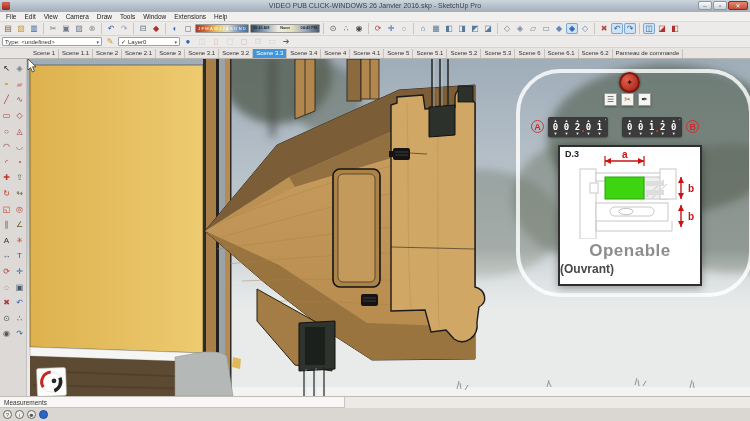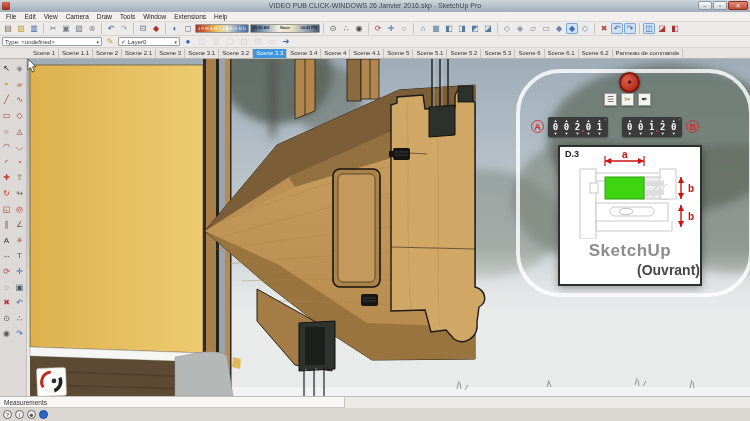--- a/index.html
+++ b/index.html
@@ -76,21 +76,21 @@
   .cell.dec::after{content:"";position:absolute;right:-1px;bottom:5px;width:2px;height:2px;background:#e03a2a;border-radius:50%;}
   .tick{color:#ddd;font-size:6px;line-height:9px;align-self:flex-start;}
   .cgap{width:14px;} .sgap{width:4px;}
   .cursor{position:absolute;left:580px;top:74px;}
   
   .card{position:absolute;left:531px;top:86px;width:144px;height:141px;background:#fff;
     border:2px solid #2e2e2e;box-shadow:0 2px 8px rgba(0,0,0,.35);box-sizing:border-box;}
   .card-ref{position:absolute;left:5px;top:2px;font-size:9px;font-weight:bold;color:#1d1d1d;}
   .card-title{position:absolute;left:0;right:0;top:94px;text-align:center;font-size:17px;
     font-weight:bold;color:#8d8d8d;letter-spacing:.5px;}
-  .card-sub{position:absolute;left:0;right:0;top:115px;text-align:right;font-size:14px;font-weight:bold;color:#474747;}
+  .card-sub{position:absolute;left:0;right:0;top:115px;text-align:left;font-size:12px;font-weight:bold;color:#474747;}
   
   .measurebar{position:absolute;top:396px;left:0;right:0;height:12px;background:#eceae7;border-top:1px solid #c0bdb8;}
   .measure-box{width:345px;height:11px;background:#f8f7f5;border-right:1px solid #c8c5c0;
     border-bottom:1px solid #c8c5c0;display:flex;align-items:center;box-sizing:border-box;}
   .measure-label{font-size:6.5px;color:#333;padding-left:4px;}
   .statusrow{position:absolute;top:408px;left:0;right:0;height:13px;background:#dad7d3;
     display:flex;align-items:center;gap:3px;padding-left:3px;}
   .sic{width:9px;height:9px;border-radius:50%;border:1px solid #666;font-size:6px;line-height:8px;
     text-align:center;color:#555;background:#f0efed;box-sizing:border-box;}
   .sic.solid{background:#2a66c8;border-color:#1d4c9a;color:#fff;}
@@ -547,21 +547,21 @@
         </g>
         <text x="128" y="45" font-size="10" font-weight="bold" fill="#cc1111" font-family="Liberation Sans, sans-serif">b</text>
 
         <g stroke="#cc1111" fill="#cc1111">
           <line x1="121" y1="58" x2="121" y2="80" stroke-width="1.4"></line>
           <path d="M121,58 l-3,6 h6 z" stroke="none"></path>
             <path d="M121,80 l-3,-6 h6 z" stroke="none"></path>
         </g>
         <text x="128" y="73" font-size="10" font-weight="bold" fill="#cc1111" font-family="Liberation Sans, sans-serif">b</text>
       </svg>
-      <div class="card-title">SketchUp</div>
+      <div class="card-title">Openable</div>
       <div class="card-sub">(Ouvrant)</div>
     </div>
   </div>
 
   <div class="measurebar">
     <div class="measure-box">
       <span class="measure-label">Measurements</span>
     </div>
   </div>
 

